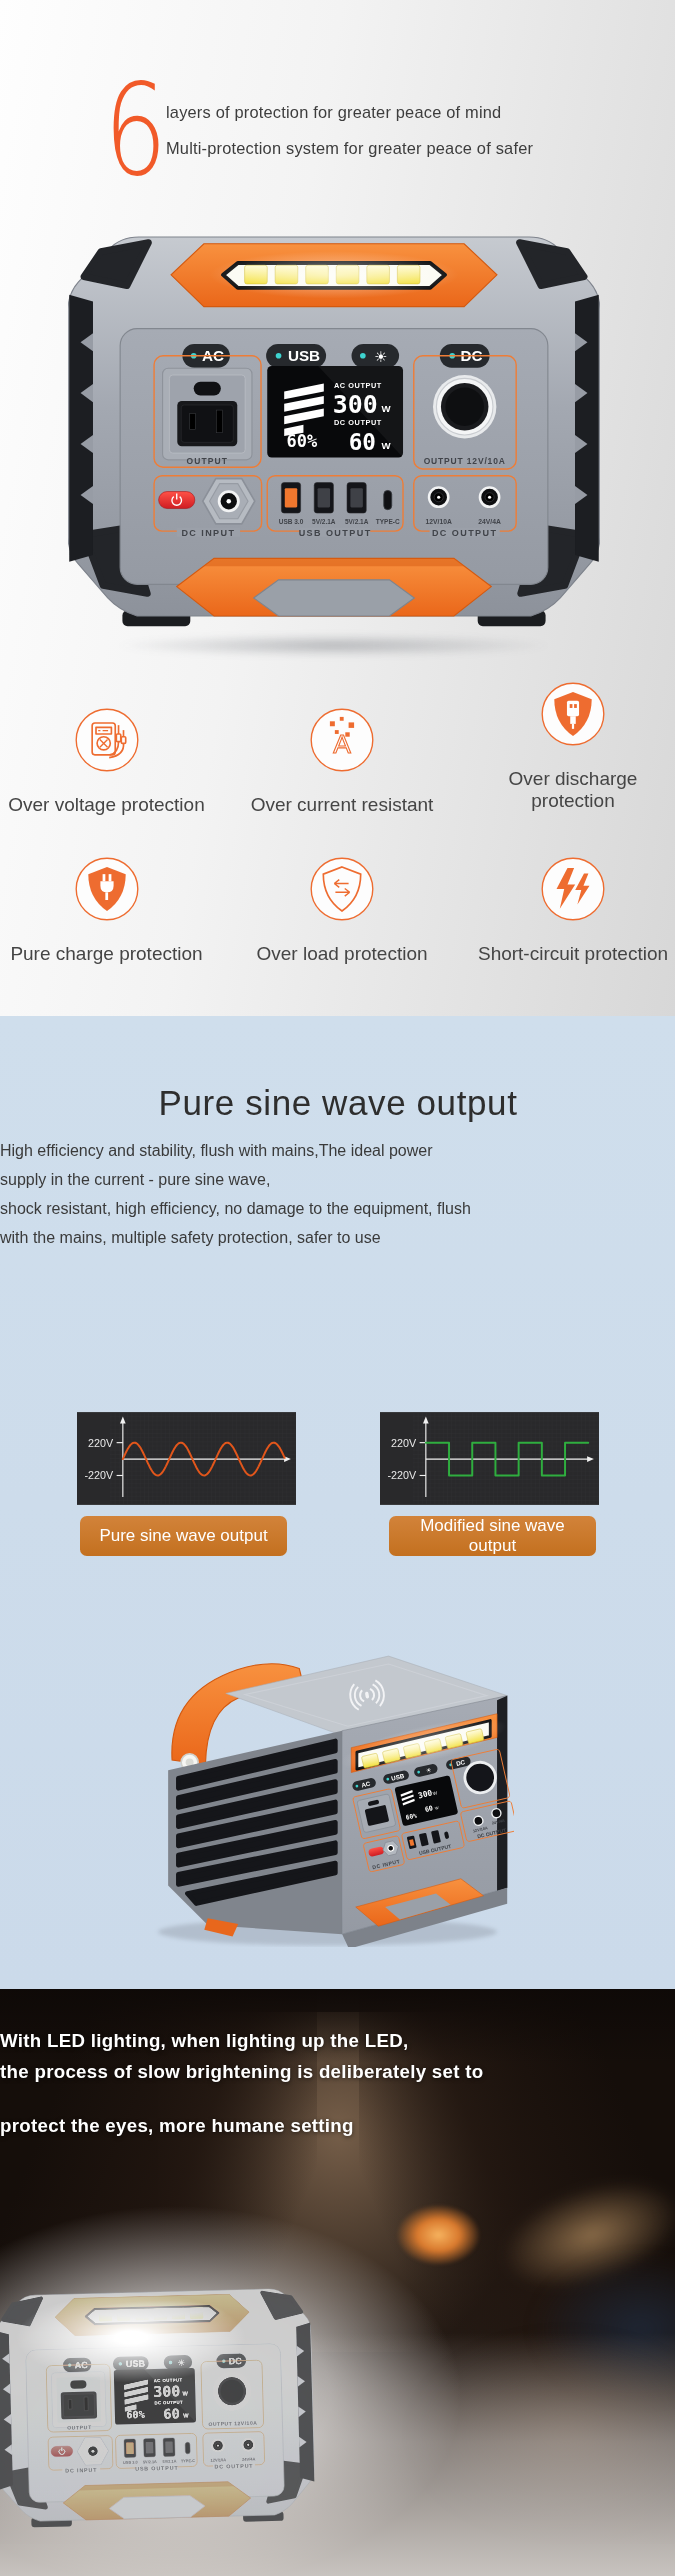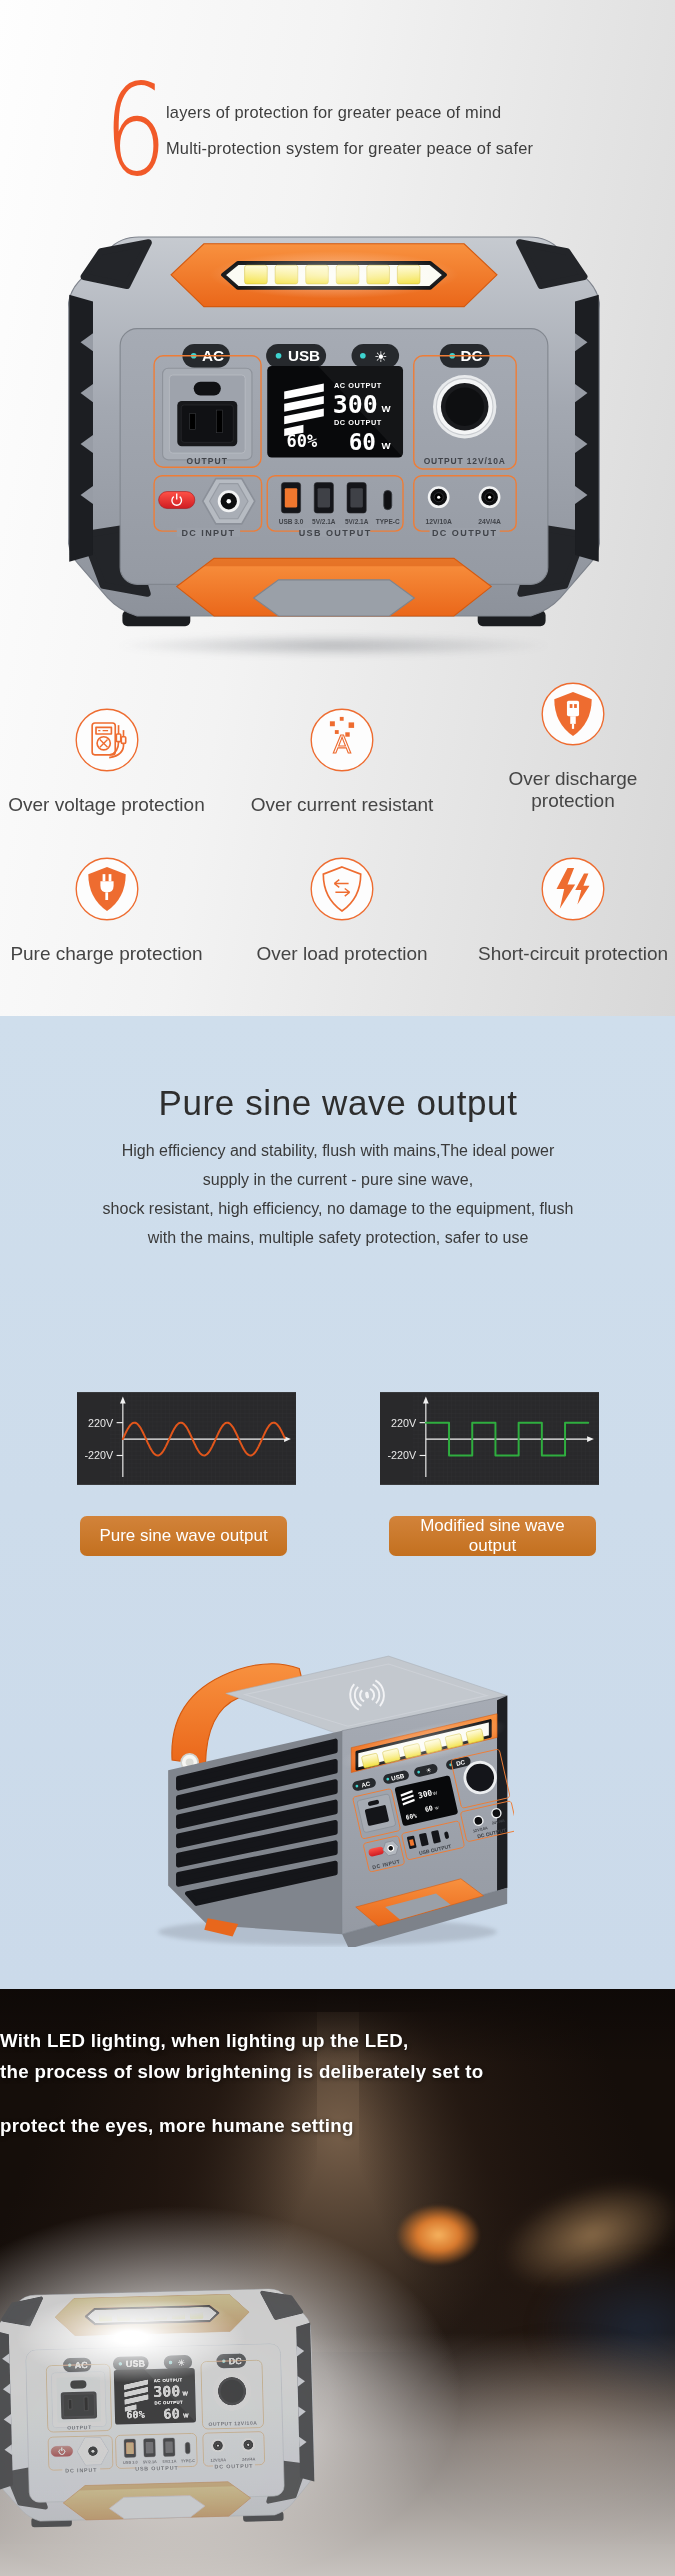--- a/index.html
+++ b/index.html
@@ -22,23 +22,23 @@
     background:radial-gradient(ellipse,rgba(60,65,75,.30),rgba(60,65,75,0) 70%);filter:blur(3.4px)}
 
   
   .prot{position:absolute;width:204px;text-align:center}
   .prot svg{width:66px;height:66px}
   .prot .lbl{margin-top:19px;font-size:19px;color:#454545;font-weight:300}
 
   
   .sine-title{position:absolute;top:67px;width:100%;text-align:center;font-size:35px;
     color:#2e2e2e;font-weight:300;letter-spacing:0.6px}
-  .sine-para{position:absolute;top:120px;width:100%;text-align:center;font-size:16px;
+  .sine-para{position:absolute;top:120px;width:100%;text-align:left;font-size:16px;
     color:#3a3a3a;font-weight:300;line-height:29px}
-  .chart{position:absolute;top:376px;width:219px;height:77px}
+  .chart{position:absolute;top:396px;width:219px;height:77px}
   #chartL{left:77px}#chartR{left:380px}
   .wave-btn{position:absolute;top:500px;width:207px;height:40px;border:none;border-radius:6.8px;
     background:linear-gradient(180deg,#d2833a,#c3701f);color:#fff;font-size:17px;font-weight:400;
     font-family:"Liberation Sans",sans-serif;display:flex;align-items:center;justify-content:center;cursor:pointer}
   #btnL{left:80px}#btnR{left:389px}
   .angled-wrap{position:absolute;left:141px;top:625px;width:373px;height:306px}
 
   
   .led-line{position:absolute;width:100%;text-align:left;color:#fff;font-weight:bold;
     font-size:18.7px;text-shadow:0 1.1px 4px rgba(0,0,0,.6);letter-spacing:0.3px}

